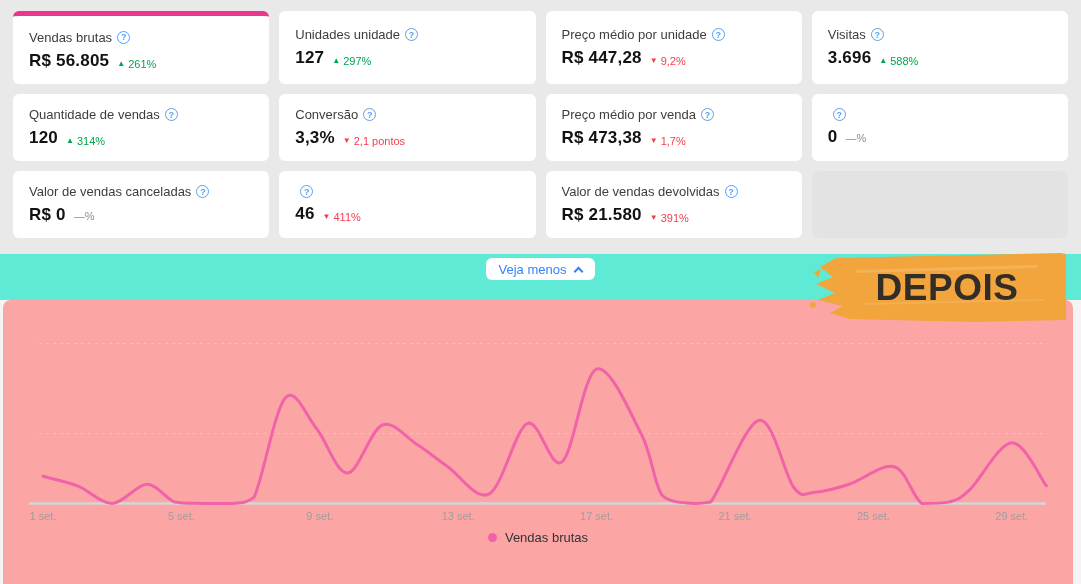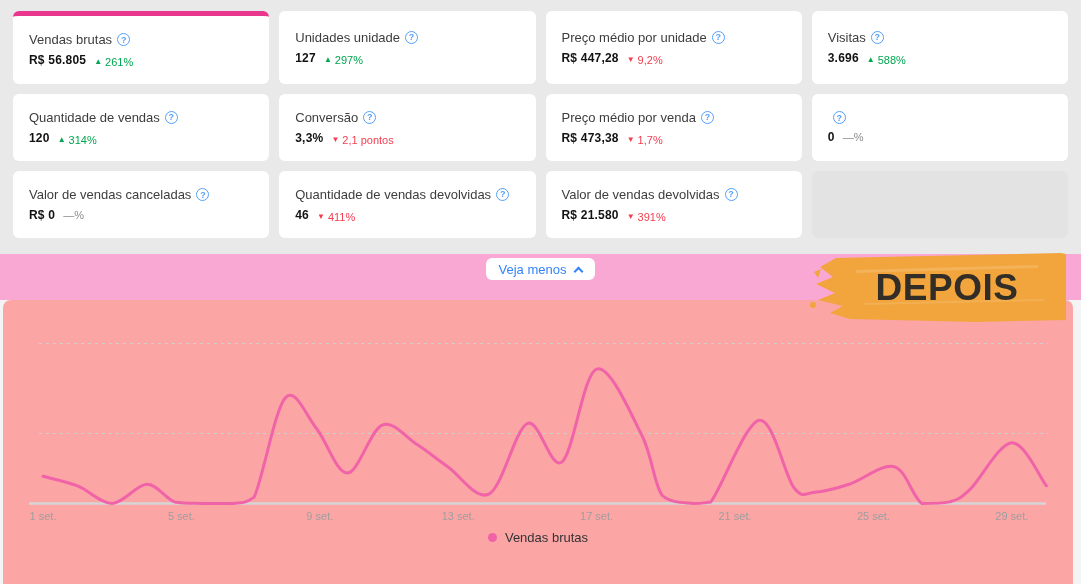--- a/index.html
+++ b/index.html
@@ -30,29 +30,29 @@
   .card.placeholder { background:#e3e3e3; cursor:default; }
   .card-label { font-size:13px; color:#3d3d3d; display:flex; align-items:center; white-space:nowrap; }
   .qicon {
     width:13px; height:13px; flex:none;
     border:1px solid #549ff7; border-radius:50%;
     color:#549ff7; font-size:9px; font-weight:bold;
     display:inline-flex; align-items:center; justify-content:center;
     margin-left:5px; cursor:pointer;
   }
   .value-row { display:flex; align-items:baseline; }
-  .card-value { font-size:12px; font-weight:bold; color:#121212; letter-spacing:.2px; }
+  .card-value { font-size:17px; font-weight:bold; color:#121212; letter-spacing:.2px; }
   .delta { font-size:11px; margin-left:8px; display:inline-flex; align-items:center; gap:3px; font-weight:normal; }
   .delta .arrow { font-size:8px; line-height:1; }
   .delta.up { color:#00a650; }
   .delta.down { color:#f23d4f; }
   .delta.neutral { color:#8c8c8c; }
 
   
-  .strip { background:#f9a8d4; height:46px; display:flex; justify-content:center; align-items:flex-start; padding-top:4px; }
+  .strip { background:#5eead4; height:46px; display:flex; justify-content:center; align-items:flex-start; padding-top:4px; }
   .pill {
     background:#fff; border-radius:6px; height:22px; padding:0 13px;
     display:flex; align-items:center; color:#3483fa; font-size:13px; cursor:pointer;
   }
   .chev {
     width:7px; height:7px; border-top:2px solid #3483fa; border-left:2px solid #3483fa;
     transform:rotate(45deg); margin-left:9px; margin-top:4px;
   }
 
   
@@ -188,21 +188,20 @@
     </div>
     <div class="value-row">
       <span class="card-value">R$ 0</span>
       <span class="delta neutral">
             <span>—%</span>
           </span>
     </div>
   </div>
       <div class="card">
     <div class="card-label">
-      <span class="lbl">Quantidade de vendas devolvidas</span>
       <span class="qicon">?</span>
     </div>
     <div class="value-row">
       <span class="card-value">46</span>
       <span class="delta down">
             <span class="arrow">▼</span>
             <span>411%</span>
           </span>
     </div>
   </div>

